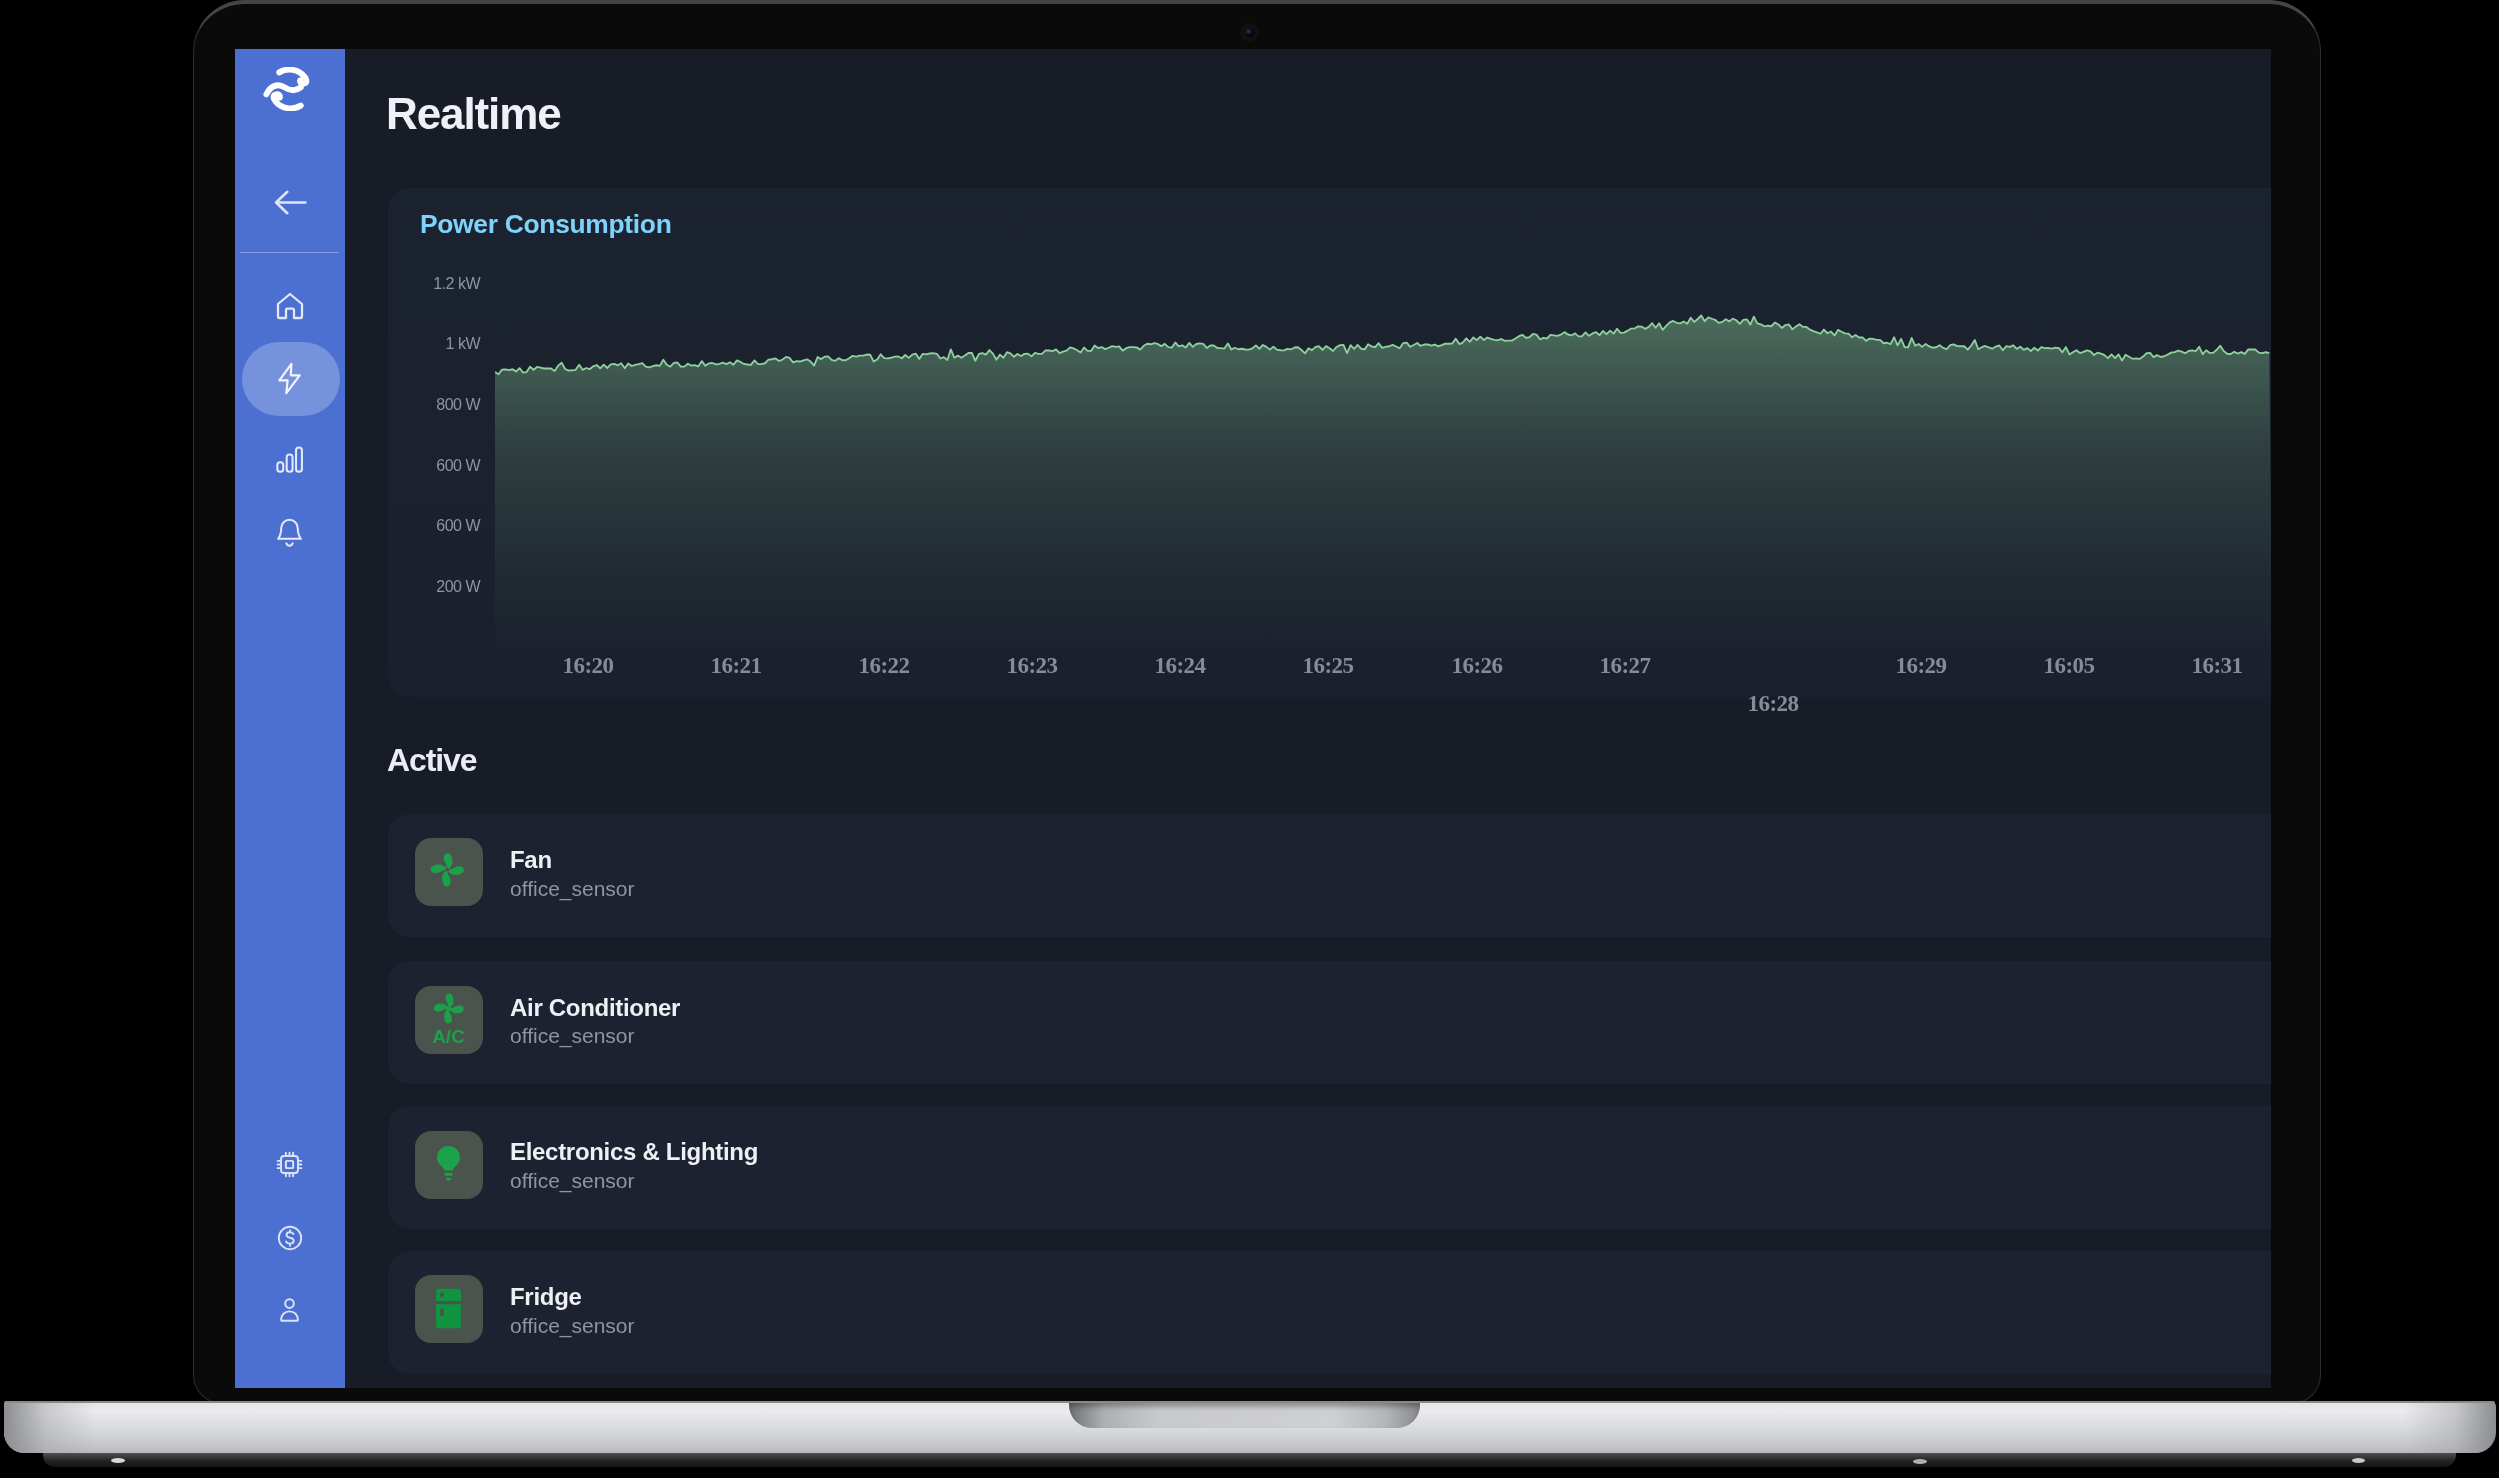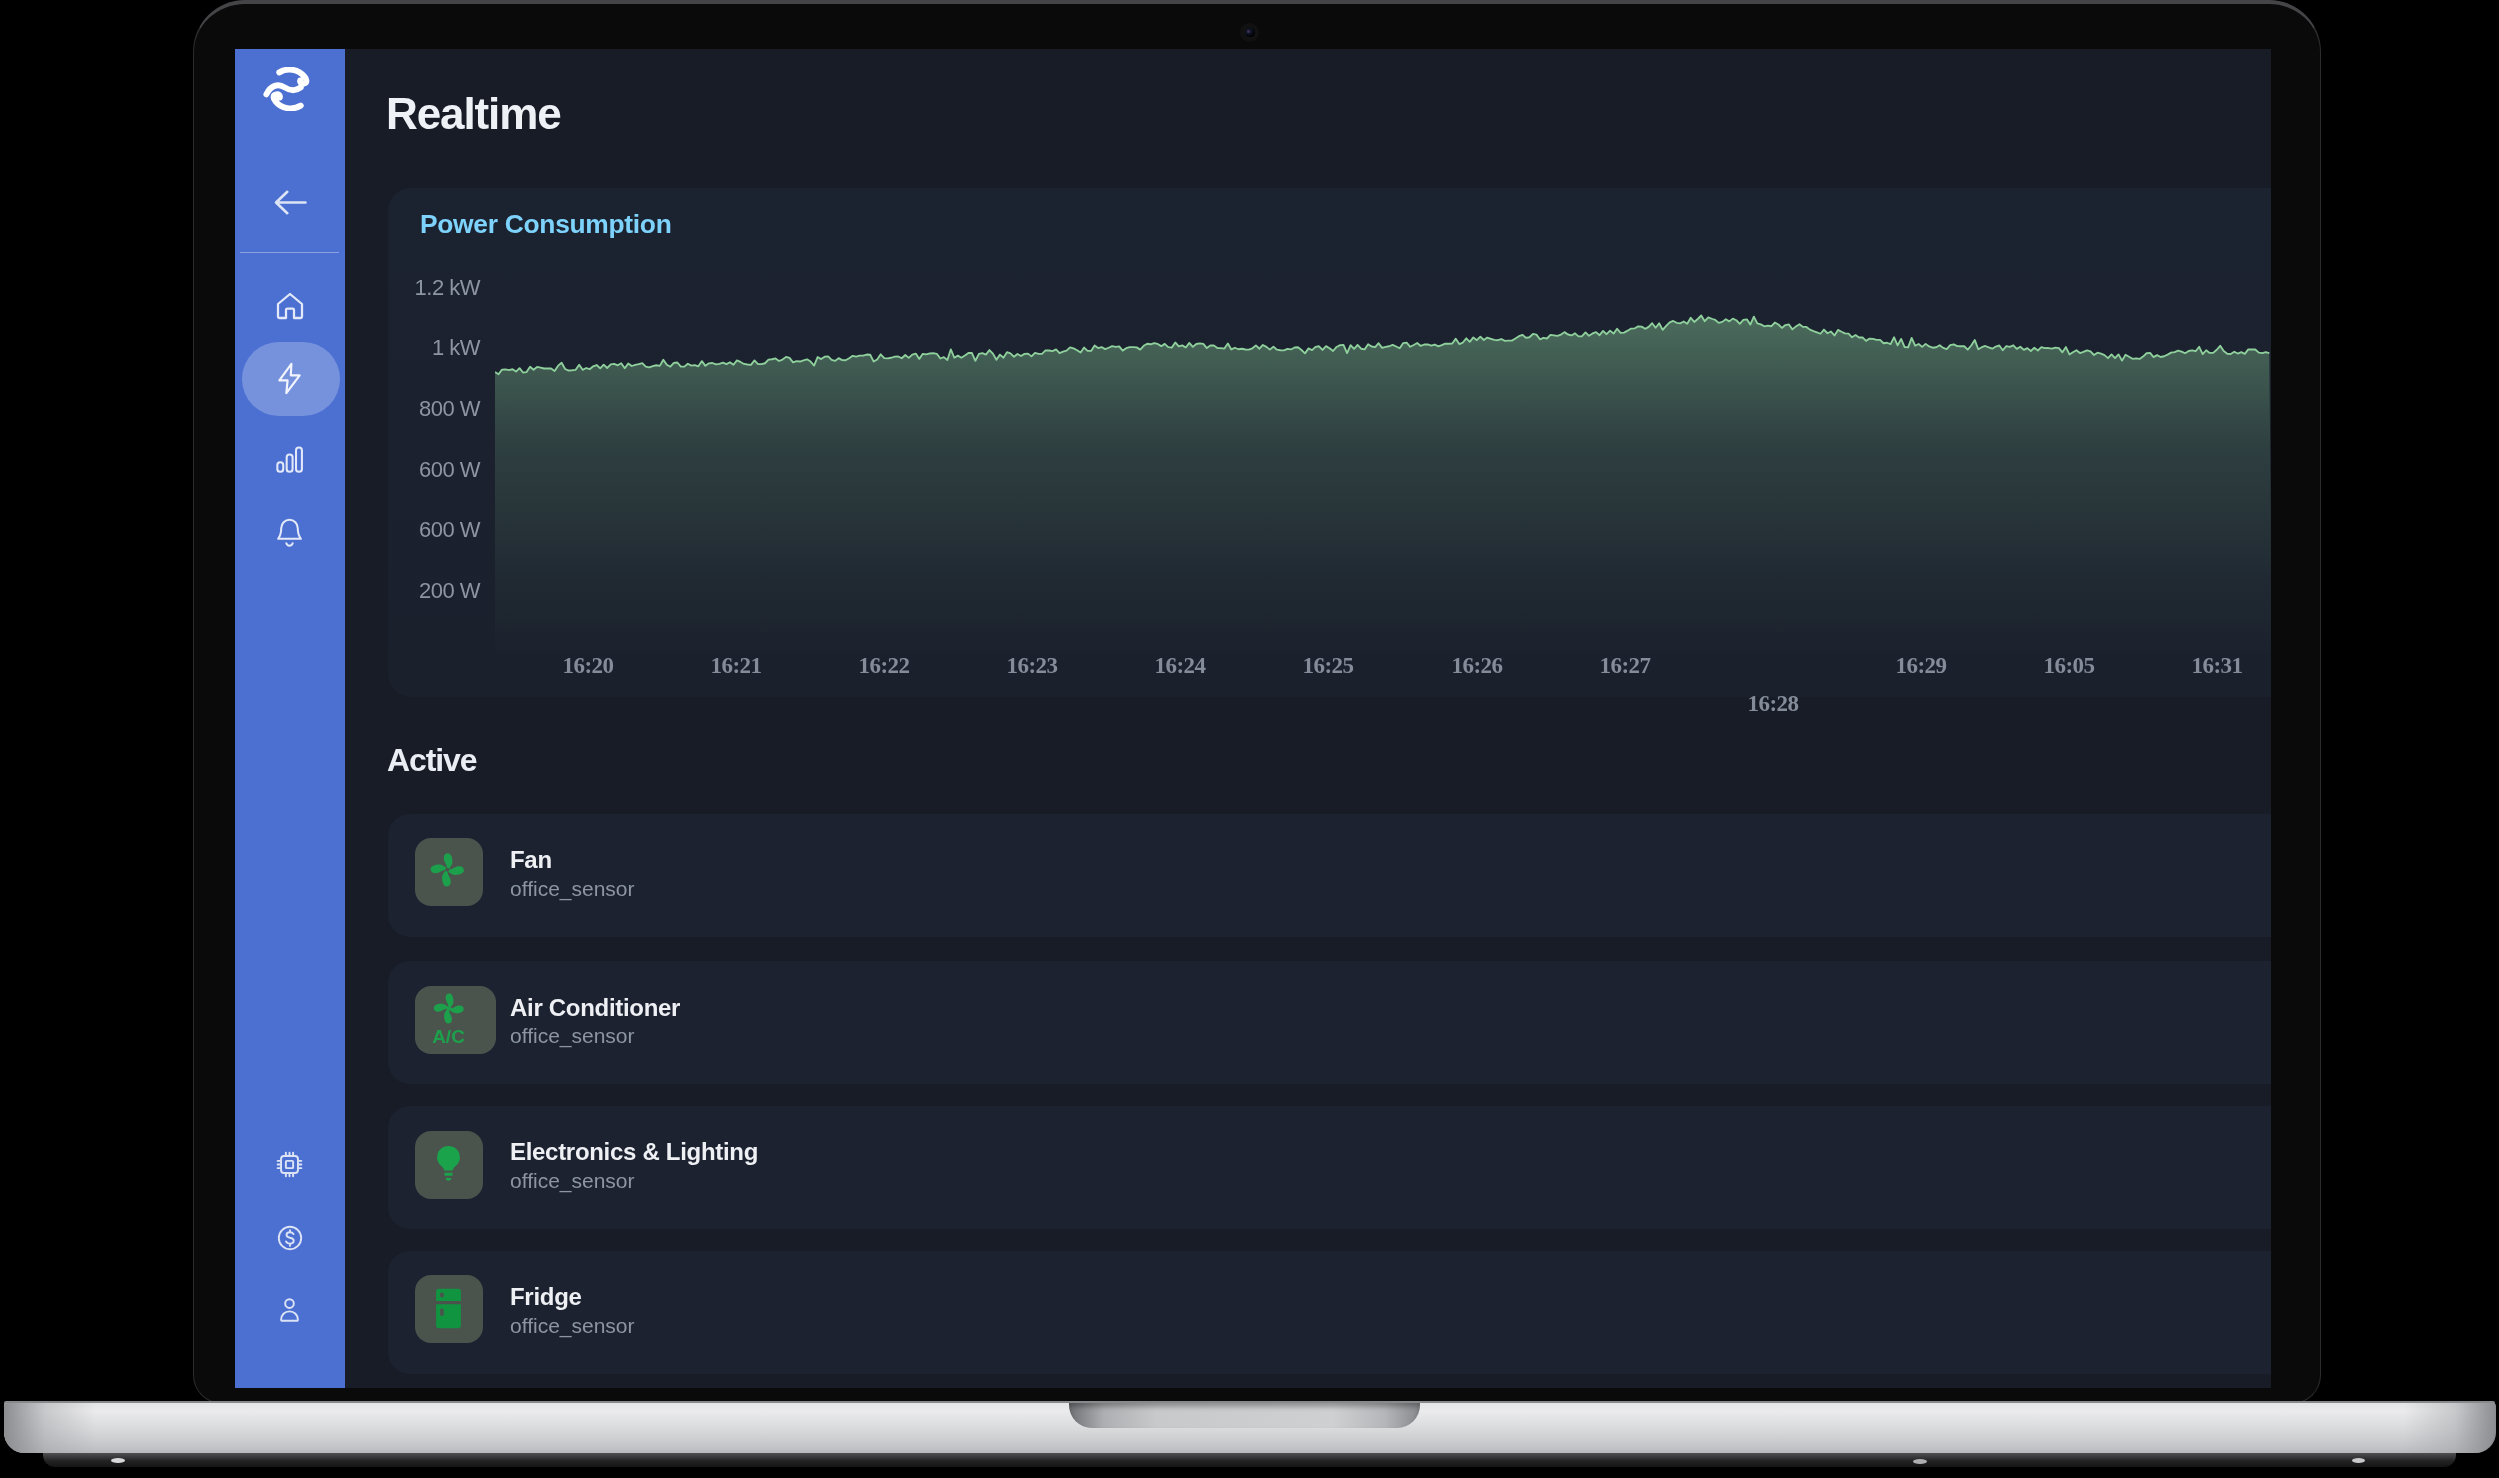--- a/index.html
+++ b/index.html
@@ -86,21 +86,21 @@
 <div class="abs" style="left:151px; top:40px; font-size:44px; font-weight:800; color:#eef1f6; letter-spacing:-1.1px;">Realtime</div>
 
 <div class="abs" style="left:153px; top:139px; width:1921px; height:509px; border-radius:23px 0 0 23px; background:linear-gradient(180deg,#1c2330 0%,#1a202c 100%);"></div>
 <div class="abs" style="left:185px; top:160px; font-size:26.4px; font-weight:700; color:#7dd3fc; letter-spacing:-0.3px;">Power Consumption</div>
 <div class="abs ylab" style="top:226px;">1.2 kW</div>
 <div class="abs ylab" style="top:286px;">1 kW</div>
 <div class="abs ylab" style="top:347px;">800 W</div>
 <div class="abs ylab" style="top:408px;">600 W</div>
 <div class="abs ylab" style="top:468px;">600 W</div>
 <div class="abs ylab" style="top:529px;">200 W</div>
-<style>.ylab{ left:159px; width:86px; text-align:right; font-size:22px; color:#8d94a2; letter-spacing:-0.5px;} .tlab{ width:108px; top:604px; text-align:center; font-size:23px; color:#858c99; font-family:"Liberation Serif",serif; font-weight:700; letter-spacing:-0.5px;}</style>
+<style>.ylab{ left:159px; width:86px; text-align:right; font-size:16px; color:#8d94a2; letter-spacing:-0.5px;} .tlab{ width:108px; top:604px; text-align:center; font-size:23px; color:#858c99; font-family:"Liberation Serif",serif; font-weight:700; letter-spacing:-0.5px;}</style>
 <svg class="abs" style="left:260px; top:251px;" width="1777" height="352" viewBox="0 0 3294 652">
   <defs>
     <linearGradient id="gfill" x1="0" y1="0" x2="0" y2="1">
       <stop offset="0" stop-color="#83c291" stop-opacity="0.46"></stop>
       <stop offset="0.38" stop-color="#83c291" stop-opacity="0.19"></stop>
       <stop offset="0.78" stop-color="#83c291" stop-opacity="0.055"></stop>
           <stop offset="1" stop-color="#83c291" stop-opacity="0.01"></stop>
     </linearGradient>
   </defs>
   <path d="M0.0,133.0 L6.5,137.5 L13.0,128.8 L19.5,128.3 L26.0,129.8 L32.5,128.1 L39.0,132.5 L45.5,126.0 L52.0,134.2 L58.5,133.4 L65.0,123.6 L71.5,129.1 L78.0,123.9 L84.5,125.2 L91.0,126.7 L97.5,126.8 L104.0,126.7 L110.5,131.4 L117.0,121.4 L123.5,116.0 L130.0,127.7 L136.5,130.5 L143.0,130.0 L149.5,129.2 L156.0,119.9 L162.5,129.2 L169.0,125.8 L175.5,128.0 L182.0,122.6 L188.5,120.3 L195.0,126.4 L201.5,119.5 L208.0,125.8 L214.5,119.2 L221.0,118.2 L227.5,120.8 L234.0,117.1 L240.5,126.4 L247.0,117.3 L253.5,122.1 L260.0,119.9 L266.5,118.6 L273.0,116.7 L279.5,123.2 L286.0,124.5 L292.5,122.3 L299.0,120.7 L305.5,121.8 L312.0,110.4 L318.5,119.8 L325.0,123.4 L331.5,116.4 L338.0,115.6 L344.5,123.4 L351.0,123.2 L357.5,117.9 L364.0,121.3 L370.5,120.5 L377.0,122.7 L383.5,113.0 L390.0,121.8 L396.5,117.2 L403.0,116.5 L409.5,119.0 L416.0,118.1 L422.5,115.9 L429.0,118.7 L435.5,115.0 L442.0,119.7 L448.5,111.6 L455.0,114.6 L461.5,118.3 L468.0,119.3 L474.5,119.9 L481.0,111.7 L487.5,118.5 L494.0,118.6 L500.5,117.0 L507.0,110.2 L513.5,109.6 L520.0,108.1 L526.5,112.8 L533.0,110.1 L539.5,105.2 L546.0,107.0 L552.5,115.4 L559.0,113.2 L565.5,113.8 L572.0,111.6 L578.5,109.7 L585.0,113.9 L591.5,121.3 L598.0,105.5 L604.5,109.3 L611.0,104.8 L617.5,104.4 L624.0,110.7 L630.5,112.6 L637.0,107.6 L643.5,111.1 L650.0,111.5 L656.5,107.7 L663.0,103.3 L669.5,104.6 L676.0,102.8 L682.5,103.0 L689.0,100.8 L695.5,101.3 L702.0,113.9 L708.5,110.0 L715.0,100.4 L721.5,107.5 L728.0,108.0 L734.5,106.8 L741.0,104.7 L747.5,104.5 L754.0,107.8 L760.5,101.7 L767.0,107.1 L773.5,100.9 L780.0,99.1 L786.5,108.9 L793.0,99.5 L799.5,100.6 L806.0,98.9 L812.5,98.3 L819.0,99.5 L825.5,108.2 L832.0,105.6 L838.5,110.9 L845.0,91.2 L851.5,106.8 L858.0,102.9 L864.5,106.8 L871.0,102.8 L877.5,98.0 L884.0,97.8 L890.5,112.4 L897.0,99.6 L903.5,98.2 L910.0,100.9 L916.5,92.6 L923.0,99.2 L929.5,110.5 L936.0,101.0 L942.5,106.7 L949.0,96.6 L955.5,98.7 L962.0,105.0 L968.5,99.9 L975.0,103.5 L981.5,99.6 L988.0,99.2 L994.5,104.3 L1001.0,97.7 L1007.5,99.7 L1014.0,99.5 L1020.5,93.2 L1027.0,93.4 L1033.5,94.4 L1040.0,91.3 L1046.5,98.3 L1053.0,95.5 L1059.5,93.6 L1066.0,87.6 L1072.5,89.4 L1079.0,92.8 L1085.5,97.2 L1092.0,87.9 L1098.5,94.2 L1105.0,94.1 L1111.5,83.9 L1118.0,88.8 L1124.5,87.0 L1131.0,90.8 L1137.5,88.3 L1144.0,85.3 L1150.5,86.6 L1157.0,85.8 L1163.5,93.6 L1170.0,89.1 L1176.5,87.2 L1183.0,87.0 L1189.5,87.6 L1196.0,91.7 L1202.5,84.7 L1209.0,80.8 L1215.5,81.8 L1222.0,79.5 L1228.5,81.2 L1235.0,85.3 L1241.5,81.1 L1248.0,87.1 L1254.5,88.0 L1261.0,78.5 L1267.5,85.7 L1274.0,83.8 L1280.5,87.7 L1287.0,79.2 L1293.5,86.7 L1300.0,81.3 L1306.5,80.1 L1313.0,81.1 L1319.5,88.8 L1326.0,84.1 L1332.5,83.9 L1339.0,88.9 L1345.5,89.1 L1352.0,89.8 L1358.5,80.4 L1365.0,91.4 L1371.5,88.3 L1378.0,91.0 L1384.5,90.1 L1391.0,91.5 L1397.5,91.6 L1404.0,89.3 L1410.5,83.8 L1417.0,90.1 L1423.5,83.1 L1430.0,86.6 L1436.5,91.7 L1443.0,86.2 L1449.5,91.9 L1456.0,92.9 L1462.5,93.2 L1469.0,90.2 L1475.5,91.4 L1482.0,87.8 L1488.5,87.4 L1495.0,92.4 L1501.5,98.7 L1508.0,89.4 L1514.5,92.6 L1521.0,86.6 L1527.5,85.5 L1534.0,92.4 L1540.5,85.2 L1547.0,89.2 L1553.5,94.3 L1560.0,86.8 L1566.5,83.5 L1573.0,83.2 L1579.5,98.3 L1586.0,83.4 L1592.5,90.4 L1599.0,83.0 L1605.5,90.1 L1612.0,91.3 L1618.5,81.8 L1625.0,86.0 L1631.5,87.0 L1638.0,79.9 L1644.5,88.4 L1651.0,86.6 L1657.5,85.5 L1664.0,82.9 L1670.5,85.9 L1677.0,89.2 L1683.5,79.6 L1690.0,78.7 L1696.5,86.5 L1703.0,83.1 L1709.5,79.5 L1716.0,84.9 L1722.5,82.2 L1729.0,82.1 L1735.5,84.4 L1742.0,82.3 L1748.5,85.7 L1755.0,83.3 L1761.5,80.7 L1768.0,80.8 L1774.5,80.4 L1781.0,71.4 L1787.5,81.4 L1794.0,78.6 L1800.5,70.8 L1807.0,77.4 L1813.5,69.0 L1820.0,74.2 L1826.5,67.6 L1833.0,73.9 L1839.5,69.4 L1846.0,71.6 L1852.5,73.7 L1859.0,74.3 L1865.5,72.1 L1872.0,75.5 L1878.5,75.2 L1885.0,75.0 L1891.5,71.1 L1898.0,66.9 L1904.5,64.3 L1911.0,69.8 L1917.5,68.8 L1924.0,62.7 L1930.5,63.9 L1937.0,72.6 L1943.5,69.8 L1950.0,71.1 L1956.5,64.4 L1963.0,65.2 L1969.5,66.4 L1976.0,63.9 L1982.5,59.3 L1989.0,63.7 L1995.5,65.4 L2002.0,61.5 L2008.5,67.3 L2015.0,66.9 L2021.5,59.8 L2028.0,66.1 L2034.5,61.8 L2041.0,59.2 L2047.5,65.0 L2054.0,57.1 L2060.5,63.2 L2067.0,56.6 L2073.5,62.1 L2080.0,53.0 L2086.5,60.8 L2093.0,60.2 L2099.5,56.6 L2106.0,52.7 L2112.5,52.5 L2119.0,48.5 L2125.5,49.1 L2132.0,53.2 L2138.5,49.6 L2145.0,42.8 L2151.5,51.2 L2158.0,42.9 L2164.5,55.1 L2171.0,47.8 L2177.5,41.2 L2184.0,38.6 L2190.5,42.0 L2197.0,43.0 L2203.5,39.7 L2210.0,43.9 L2216.5,32.7 L2223.0,40.4 L2229.5,35.0 L2236.0,28.5 L2242.5,39.1 L2249.0,32.0 L2255.5,34.5 L2262.0,36.8 L2268.5,42.2 L2275.0,40.3 L2281.5,35.5 L2288.0,39.4 L2294.5,34.3 L2301.0,37.3 L2307.5,43.9 L2314.0,36.7 L2320.5,35.6 L2327.0,45.4 L2333.5,30.5 L2340.0,43.1 L2346.5,45.0 L2353.0,48.5 L2359.5,47.1 L2366.0,48.4 L2372.5,41.5 L2379.0,45.2 L2385.5,51.5 L2392.0,46.2 L2398.5,45.1 L2405.0,54.2 L2411.5,48.7 L2418.0,44.6 L2424.5,49.6 L2431.0,49.7 L2437.5,54.7 L2444.0,57.3 L2450.5,59.6 L2457.0,62.3 L2463.5,54.6 L2470.0,61.4 L2476.5,58.2 L2483.0,65.5 L2489.5,55.2 L2496.0,58.6 L2502.5,61.7 L2509.0,62.2 L2515.5,68.9 L2522.0,64.8 L2528.5,69.3 L2535.0,69.1 L2541.5,75.5 L2548.0,71.2 L2554.5,71.8 L2561.0,73.6 L2567.5,73.7 L2574.0,79.9 L2580.5,79.0 L2587.0,81.5 L2593.5,68.8 L2600.0,83.8 L2606.5,71.9 L2613.0,86.9 L2619.5,87.6 L2626.0,70.0 L2632.5,84.5 L2639.0,81.3 L2645.5,86.7 L2652.0,81.1 L2658.5,85.9 L2665.0,88.2 L2671.5,87.4 L2678.0,83.5 L2684.5,88.5 L2691.0,90.7 L2697.5,83.6 L2704.0,81.9 L2710.5,85.2 L2717.0,85.5 L2723.5,85.5 L2730.0,91.8 L2736.5,84.1 L2743.0,73.8 L2749.5,91.1 L2756.0,87.2 L2762.5,85.0 L2769.0,87.6 L2775.5,90.0 L2782.0,86.0 L2788.5,84.1 L2795.0,92.9 L2801.5,85.2 L2808.0,86.6 L2814.5,83.7 L2821.0,90.3 L2827.5,86.4 L2834.0,92.2 L2840.5,88.9 L2847.0,94.2 L2853.5,88.2 L2860.0,93.3 L2866.5,87.2 L2873.0,88.9 L2879.5,88.8 L2886.0,89.9 L2892.5,88.0 L2899.0,89.0 L2905.5,96.7 L2912.0,87.0 L2918.5,100.7 L2925.0,96.5 L2931.5,92.8 L2938.0,98.1 L2944.5,96.0 L2951.0,93.0 L2957.5,95.0 L2964.0,101.7 L2970.5,97.4 L2977.0,99.1 L2983.5,101.9 L2990.0,107.6 L2996.5,100.5 L3003.0,107.3 L3009.5,100.6 L3016.0,112.1 L3022.5,101.3 L3029.0,105.0 L3035.5,108.8 L3042.0,107.8 L3048.5,109.0 L3055.0,104.6 L3061.5,98.4 L3068.0,97.9 L3074.5,105.6 L3081.0,102.0 L3087.5,105.4 L3094.0,104.0 L3100.5,101.0 L3107.0,97.3 L3113.5,96.2 L3120.0,93.6 L3126.5,95.5 L3133.0,98.4 L3139.5,94.3 L3146.0,93.0 L3152.5,94.7 L3159.0,86.5 L3165.5,100.1 L3172.0,92.9 L3178.5,97.9 L3185.0,97.8 L3191.5,92.0 L3198.0,84.6 L3204.5,94.3 L3211.0,99.4 L3217.5,99.9 L3224.0,95.7 L3230.5,99.0 L3237.0,96.5 L3243.5,99.6 L3250.0,91.2 L3256.5,91.5 L3263.0,91.5 L3269.5,97.3 L3276.0,98.4 L3282.5,96.4 L3289.0,98.2 L3294.0,652.0 L0,652.0 Z" fill="url(#gfill)"></path>
@@ -120,21 +120,21 @@
 <div class="abs tlab" style="left:1928px;">16:31</div>
 <div class="abs" style="left:152px; top:693px; font-size:32px; font-weight:800; color:#eaedf3; letter-spacing:-1.1px;">Active</div>
 <div class="abs" style="left:153px; top:765px; width:1921px; height:123px; border-radius:21.6px 0 0 21.6px; background:#1c2230;"></div>
 <div class="abs" style="left:180px; top:789px; width:68px; height:68px; border-radius:16px; background:#4a544c; overflow:hidden;"><svg x="0" y="0" width="67" height="67" viewBox="-1.5 -1.5 27 27">
         <path fill="#1da04b" d="M12.3,11 C12.8,9.8 13.6,9.6 13.6,8 C13.6,5.8 12.6,4.6 11.9,4.6 C10.7,4.6 10.1,5.3 10.1,6.5 C10.1,8.4 11.2,8.6 11.4,10.6 C10.4,10.3 9.8,9.2 8.2,9.2 C6,9.2 4.8,10.2 4.8,10.9 C4.8,12.1 5.5,12.7 6.7,12.7 C8.6,12.7 8.8,11.6 10.8,11.4 C10.4,12.4 9.4,13 9.4,14.6 C9.4,16.8 10.4,18 11.1,18 C12.3,18 12.9,17.3 12.9,16.1 C12.9,14.2 11.8,14 11.6,12 C12.6,12.4 13.2,13.4 14.8,13.4 C17,13.4 18.2,12.4 18.2,11.7 C18.2,10.5 17.5,9.9 16.3,9.9 C14.4,9.9 14.2,11 12.3,11.2 Z"></path>
         <circle cx="11.5" cy="11.3" r="0.8" fill="#4a544c"></circle>
       </svg></div>
 <div class="abs" style="left:275px; top:797px; font-size:24px; font-weight:700; color:#eef0f4; letter-spacing:-0.3px;">Fan</div>
 <div class="abs" style="left:275px; top:828px; font-size:21px; color:#8d95a3;">office_sensor</div>
 <div class="abs" style="left:153px; top:912px; width:1921px; height:123px; border-radius:21.6px 0 0 21.6px; background:#1c2230;"></div>
-<div class="abs" style="left:180px; top:937px; width:81px; height:68px; border-radius:16px; background:#4a544c; overflow:hidden;"><svg x="0" y="0" width="67" height="67" viewBox="0 0 24 24">
+<div class="abs" style="left:180px; top:937px; width:68px; height:68px; border-radius:16px; background:#4a544c; overflow:hidden;"><svg x="0" y="0" width="67" height="67" viewBox="0 0 24 24">
         <g fill="#1da04b">
           <g transform="translate(12.1,8.0) scale(0.80) translate(-11.5,-11.2)">
             <path d="M12.3,11 C12.8,9.8 13.6,9.6 13.6,8 C13.6,5.8 12.6,4.6 11.9,4.6 C10.7,4.6 10.1,5.3 10.1,6.5 C10.1,8.4 11.2,8.6 11.4,10.6 C10.4,10.3 9.8,9.2 8.2,9.2 C6,9.2 4.8,10.2 4.8,10.9 C4.8,12.1 5.5,12.7 6.7,12.7 C8.6,12.7 8.8,11.6 10.8,11.4 C10.4,12.4 9.4,13 9.4,14.6 C9.4,16.8 10.4,18 11.1,18 C12.3,18 12.9,17.3 12.9,16.1 C12.9,14.2 11.8,14 11.6,12 C12.6,12.4 13.2,13.4 14.8,13.4 C17,13.4 18.2,12.4 18.2,11.7 C18.2,10.5 17.5,9.9 16.3,9.9 C14.4,9.9 14.2,11 12.3,11.2 Z"></path>
           </g>
           <text x="12" y="20.4" text-anchor="middle" font-family="Liberation Sans, sans-serif" font-size="6.8" font-weight="700" fill="#1da04b">A/C</text>
         </g>
       </svg></div>
 <div class="abs" style="left:275px; top:945px; font-size:24px; font-weight:700; color:#eef0f4; letter-spacing:-0.3px;">Air Conditioner</div>
 <div class="abs" style="left:275px; top:975px; font-size:21px; color:#8d95a3;">office_sensor</div>
 <div class="abs" style="left:153px; top:1057px; width:1921px; height:123px; border-radius:21.6px 0 0 21.6px; background:#1c2230;"></div>

